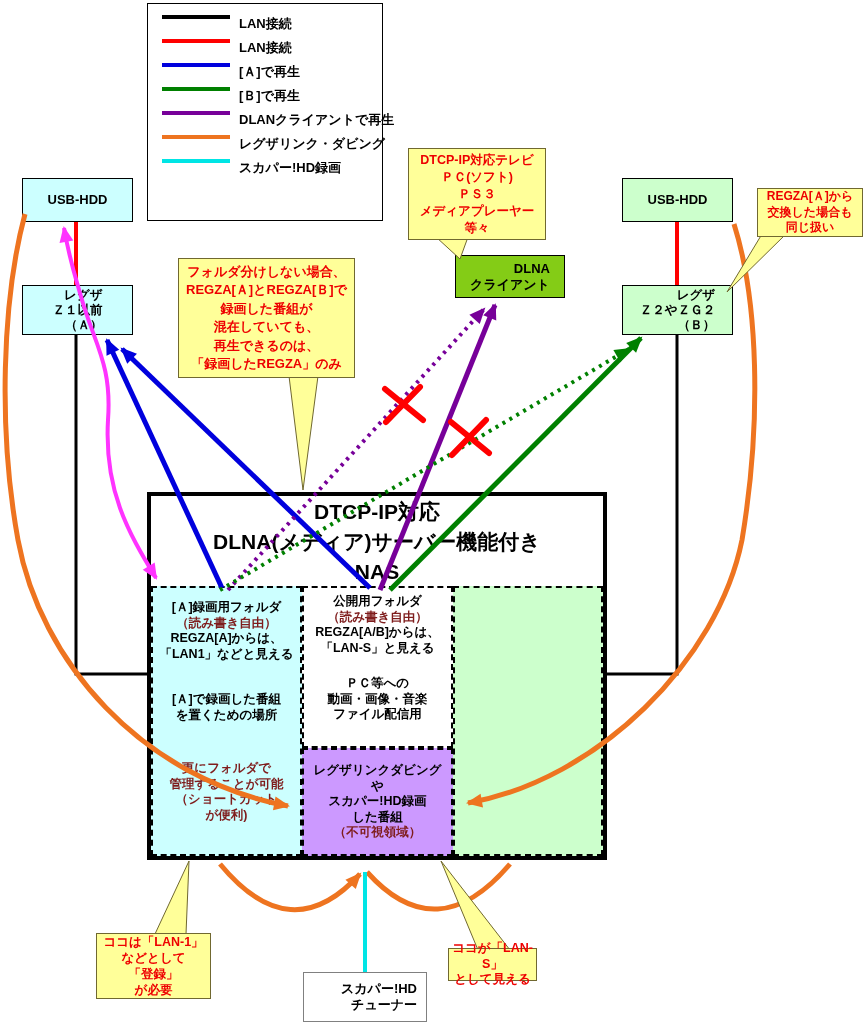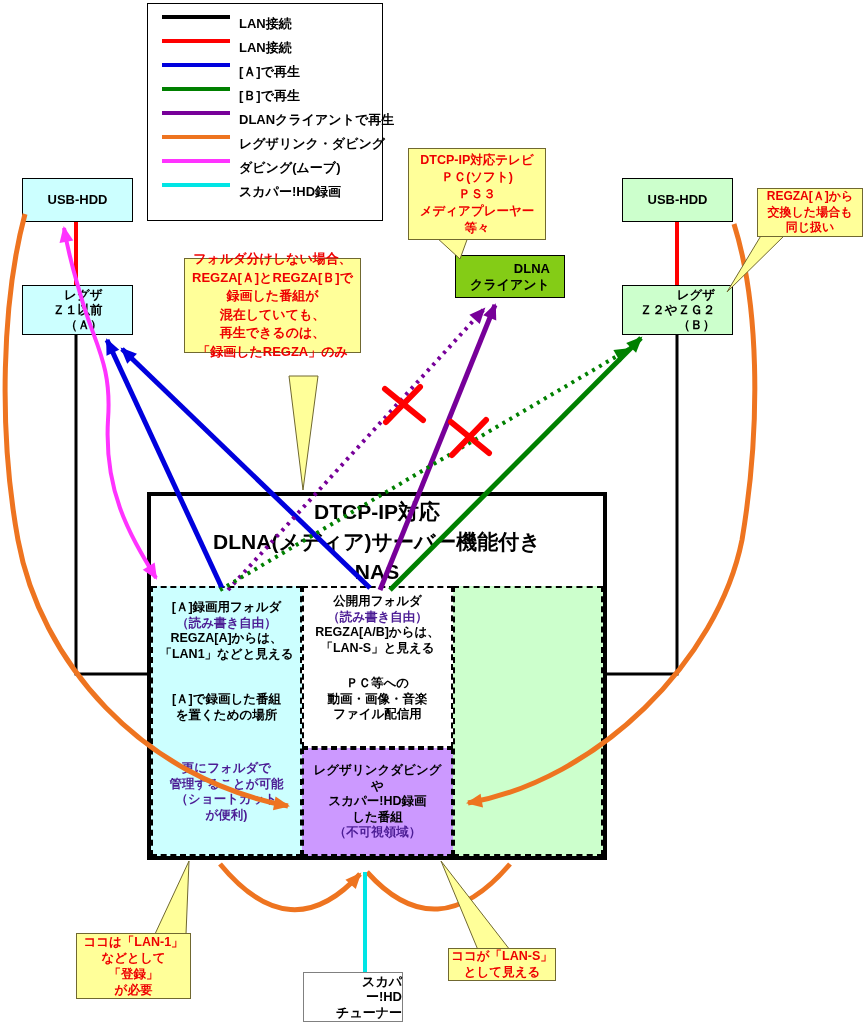--- a/index.html
+++ b/index.html
@@ -21,31 +21,31 @@
   
   .nas-border{left:147px;top:492px;width:460px;height:368px;border:4px solid #000;background:#fff;}
   .nas-title{left:151px;top:496px;width:452px;height:90px;text-align:center;
              font-size:21px;font-weight:bold;line-height:30px;padding-top:1px;}
   .nas-col{border:2px dashed #000;font-size:12.5px;font-weight:600;line-height:15.5px;text-align:center;}
   .col-a{left:151px;top:586px;width:151px;height:270px;background:#CCFFFF;padding-top:12px;}
   .col-b{left:302px;top:586px;width:151px;height:162px;background:#fff;padding-top:6px;}
   .col-bp{left:302px;top:748px;width:151px;height:108px;background:#CC99FF;
           display:flex;flex-direction:column;align-items:center;justify-content:center;}
   .col-c{left:453px;top:586px;width:150px;height:270px;background:#CCFFCC;}
-  .red{color:#4c1d95;}
+  .red{color:#7f1d1d;}
   .p-gap1{margin-top:30px;}
   .p-gap2{margin-top:38px;}
   
   .callout{background:#FFFF99;border:1px solid #706830;color:#EE0000;font-weight:bold;
            text-align:center;display:flex;flex-direction:column;align-items:center;justify-content:center;}
   .co-dtcp{left:408px;top:148px;width:138px;height:92px;font-size:12.5px;line-height:17px;}
-  .co-folder{left:178px;top:258px;width:177px;height:95px;font-size:13px;line-height:18.5px;margin-left:6px;}
+  .co-folder{left:178px;top:258px;width:177px;height:120px;font-size:13px;line-height:18.5px;}
   .co-regza{left:757px;top:188px;width:106px;height:49px;font-size:12px;line-height:15.5px;}
-  .co-lan1{left:76px;top:933px;width:115px;height:66px;font-size:12.5px;line-height:16px;}
-  .co-lans{left:448px;top:948px;width:108px;height:33px;font-size:12.5px;line-height:15.5px;}
+  .co-lan1{left:96px;top:933px;width:115px;height:66px;font-size:12.5px;line-height:16px;}
+  .co-lans{left:448px;top:948px;width:89px;height:33px;font-size:12.5px;line-height:15.5px;}
   svg.layer{position:absolute;left:0;top:0;pointer-events:none;}
 </style>
 </head>
 <body>
 
 <div class="canvas">
 
   <div class="abs box cyanbox" style="left:22px;top:178px;width:111px;height:44px;">
     <span>USB-HDD</span>
   </div>
@@ -54,21 +54,21 @@
   </div>
   <div class="abs box greenbox" style="left:622px;top:178px;width:111px;height:44px;">
     <span>USB-HDD</span>
   </div>
   <div class="abs box greenbox" style="left:622px;top:285px;width:111px;height:50px;font-size:12.5px;">
     <span>レグザ<br>Ｚ２やＺＧ２<br>（Ｂ）</span>
   </div>
   <div class="abs box whitebox" style="left:455px;top:255px;width:110px;height:43px;">
     <span>DLNA<br>クライアント</span>
   </div>
-  <div class="abs box graybox" style="left:303px;top:972px;width:100px;height:50px;padding-left:28px;">
+  <div class="abs box graybox" style="left:303px;top:972px;width:124px;height:50px;padding-left:28px;">
     <span>スカパー!HD<br>チューナー</span>
   </div>
 
   <div class="abs nas-border"></div>
   <div class="abs nas-title">DTCP-IP対応<br>DLNA(メディア)サーバー機能付き<br>NAS</div>
 
   <div class="abs nas-col col-a">
     <div>[Ａ]録画用フォルダ</div>
     <div class="red">（読み書き自由）</div>
     <div>REGZA[A]からは、<br>「LAN1」などと見える</div>
@@ -174,24 +174,20 @@
         </div>
         <div class="legend-row">
           <span class="legend-line" style="background: rgb(119, 0, 153);"></span>
           <span class="legend-label">DLANクライアントで再生</span>
         </div>
         <div class="legend-row">
           <span class="legend-line" style="background: rgb(238, 116, 32);"></span>
           <span class="legend-label">レグザリンク・ダビング</span>
         </div>
         <div class="legend-row">
-          <span class="legend-line" style="background: rgb(255, 51, 255);"></span>
-          <span class="legend-label">ダビング(ムーブ)</span>
-        </div>
-        <div class="legend-row">
           <span class="legend-line" style="background: rgb(0, 229, 229);"></span>
           <span class="legend-label">スカパー!HD録画</span>
         </div>
       </div>
   </div>
 
   <div class="abs callout co-dtcp">
     <div>DTCP-IP対応テレビ<br>ＰＣ(ソフト)<br>ＰＳ３<br>メディアプレーヤー<br>等々</div>
   </div>
   <div class="abs callout co-folder">

